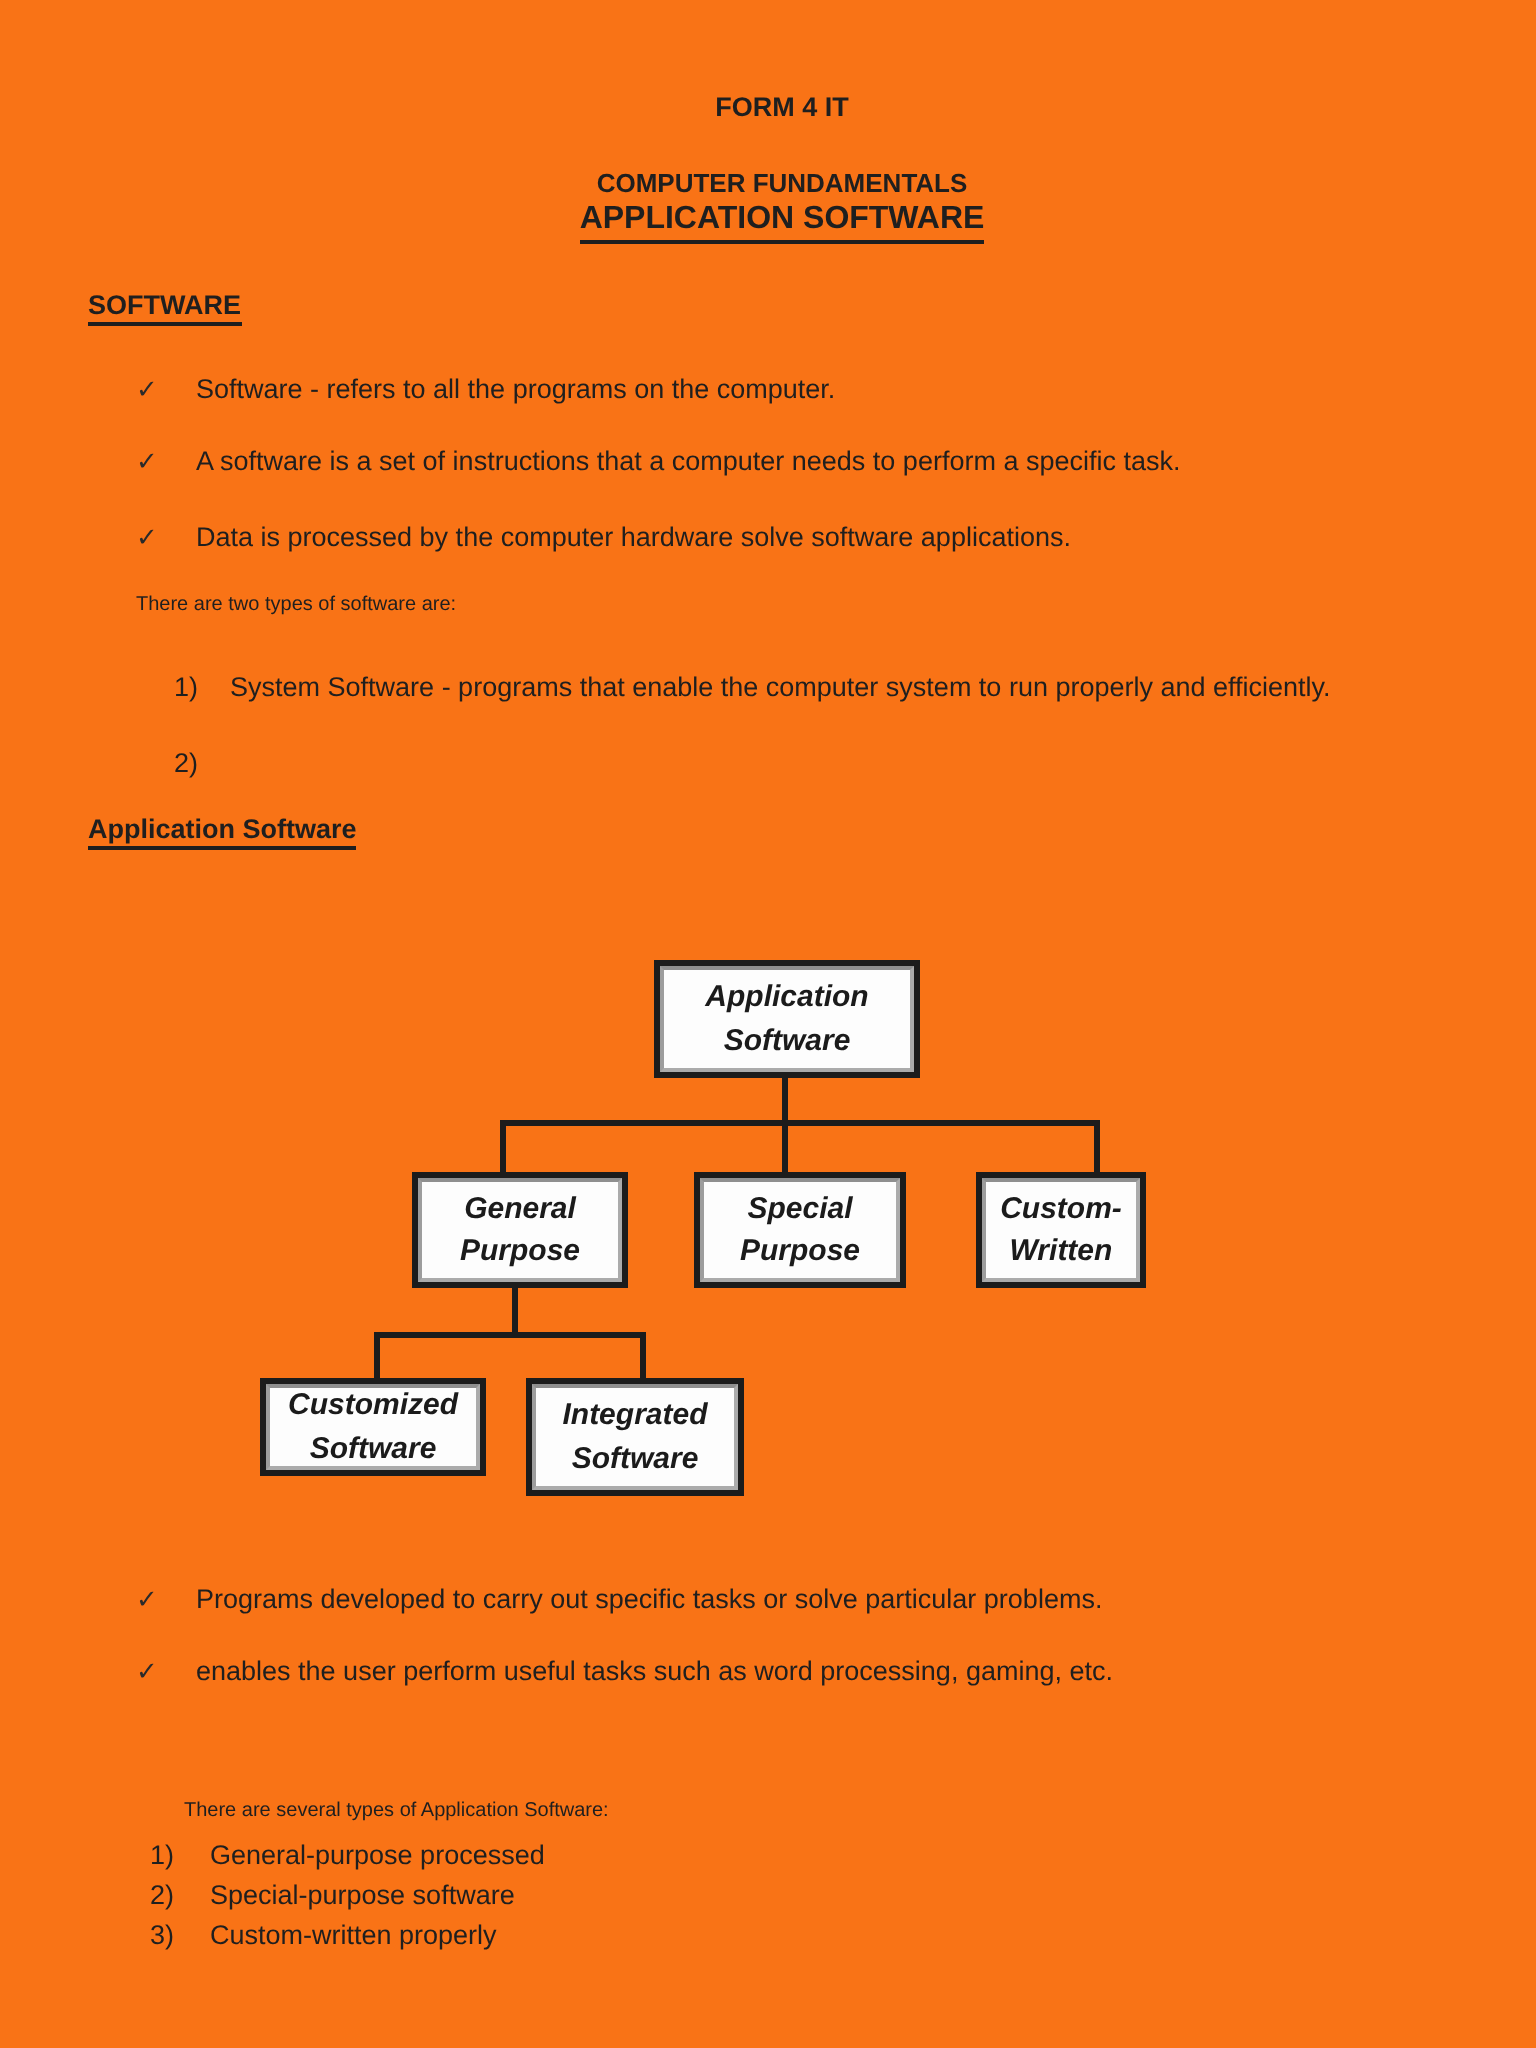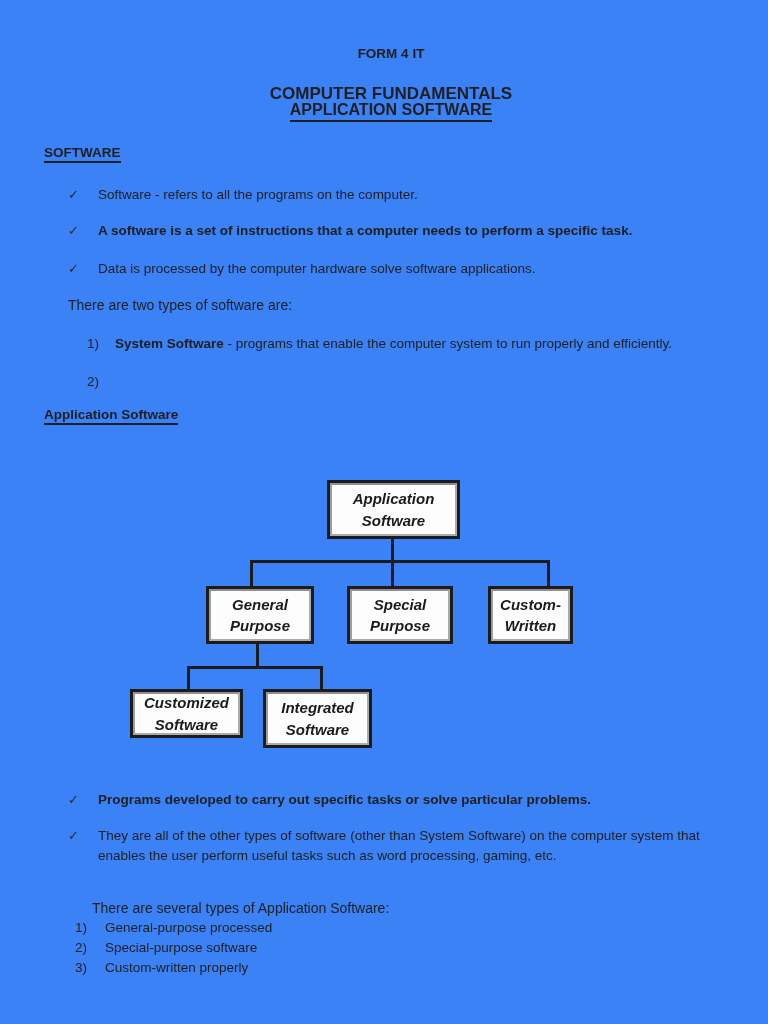--- a/index.html
+++ b/index.html
@@ -2,37 +2,37 @@
 <html><head>
 <meta charset="utf-8">
 <style>
   * { box-sizing: border-box; margin: 0; padding: 0; }
   html, body { background: #e9e9e9; }
   body { font-family: "Liberation Sans", sans-serif; }
   .page {
     position: relative;
     width: 768px;
     height: 1024px;
-    background: #3b82f6;
+    background: #f97316;
     color: #1f1f1f;
     overflow: hidden;
     margin: 0 auto;
   }
   .abs { position: absolute; }
-  .b { font-weight: bold; }
+  .b { font-weight: normal; }
   .u { border-bottom: 2px solid #1f1f1f; padding-bottom: 1px; display: inline-block; }
   .center-band { left: 44px; right: 30px; text-align: center; }
   .t1 { top: 46px; font-size: 13.5px; font-weight: bold; }
-  .t2 { top: 84px; font-size: 17px; font-weight: bold; }
+  .t2 { top: 84px; font-size: 13px; font-weight: bold; }
   .t3 { top: 101px; font-size: 16px; font-weight: bold; }
   .h-section { left: 44px; font-size: 13.5px; font-weight: bold; }
   .body-txt { font-size: 13.5px; line-height: 1.5; }
   .bullet { position: absolute; left: 68px; right: 40px; display: flex; }
   .check { width: 30px; flex: 0 0 30px; font-size: 13px; color: #2a2a2a; }
-  .para { position: absolute; font-size: 14px; }
+  .para { position: absolute; font-size: 10px; }
   .nrow { position: absolute; display: flex; font-size: 13.5px; }
   .nrow .num-top { width: 28px; flex: 0 0 28px; }
   .nrow .num-bot { width: 30px; flex: 0 0 30px; }
   .block-line { display: block; }
   
   .dbox {
     position: absolute;
     background: #fdfdfd;
     border: 3px solid #1c1c1c;
     font-style: italic;
@@ -141,21 +141,20 @@
     </div>
   </div>
 
   <div class="bullet body-txt" style="top:790px;">
     <span class="check">✓</span>
     <span class="b">Programs developed to carry out specific tasks or solve particular problems.</span>
   </div>
   <div class="bullet body-txt" style="top:826px;">
     <span class="check">✓</span>
     <span>
-      <span class="block-line">They are all of the other types of software (other than System Software) on the computer system that</span>
       <span class="block-line">enables the user perform useful tasks such as word processing, gaming, etc.</span>
     </span>
   </div>
 
   <div class="para" style="top:883px; left:92px;margin-top:17px;">There are several types of Application Software:</div>
 
   <div class="nrow" style="top:920px; left:75px;">
     <span class="num-bot">1)</span>
     <span>General-purpose processed</span>
   </div>

